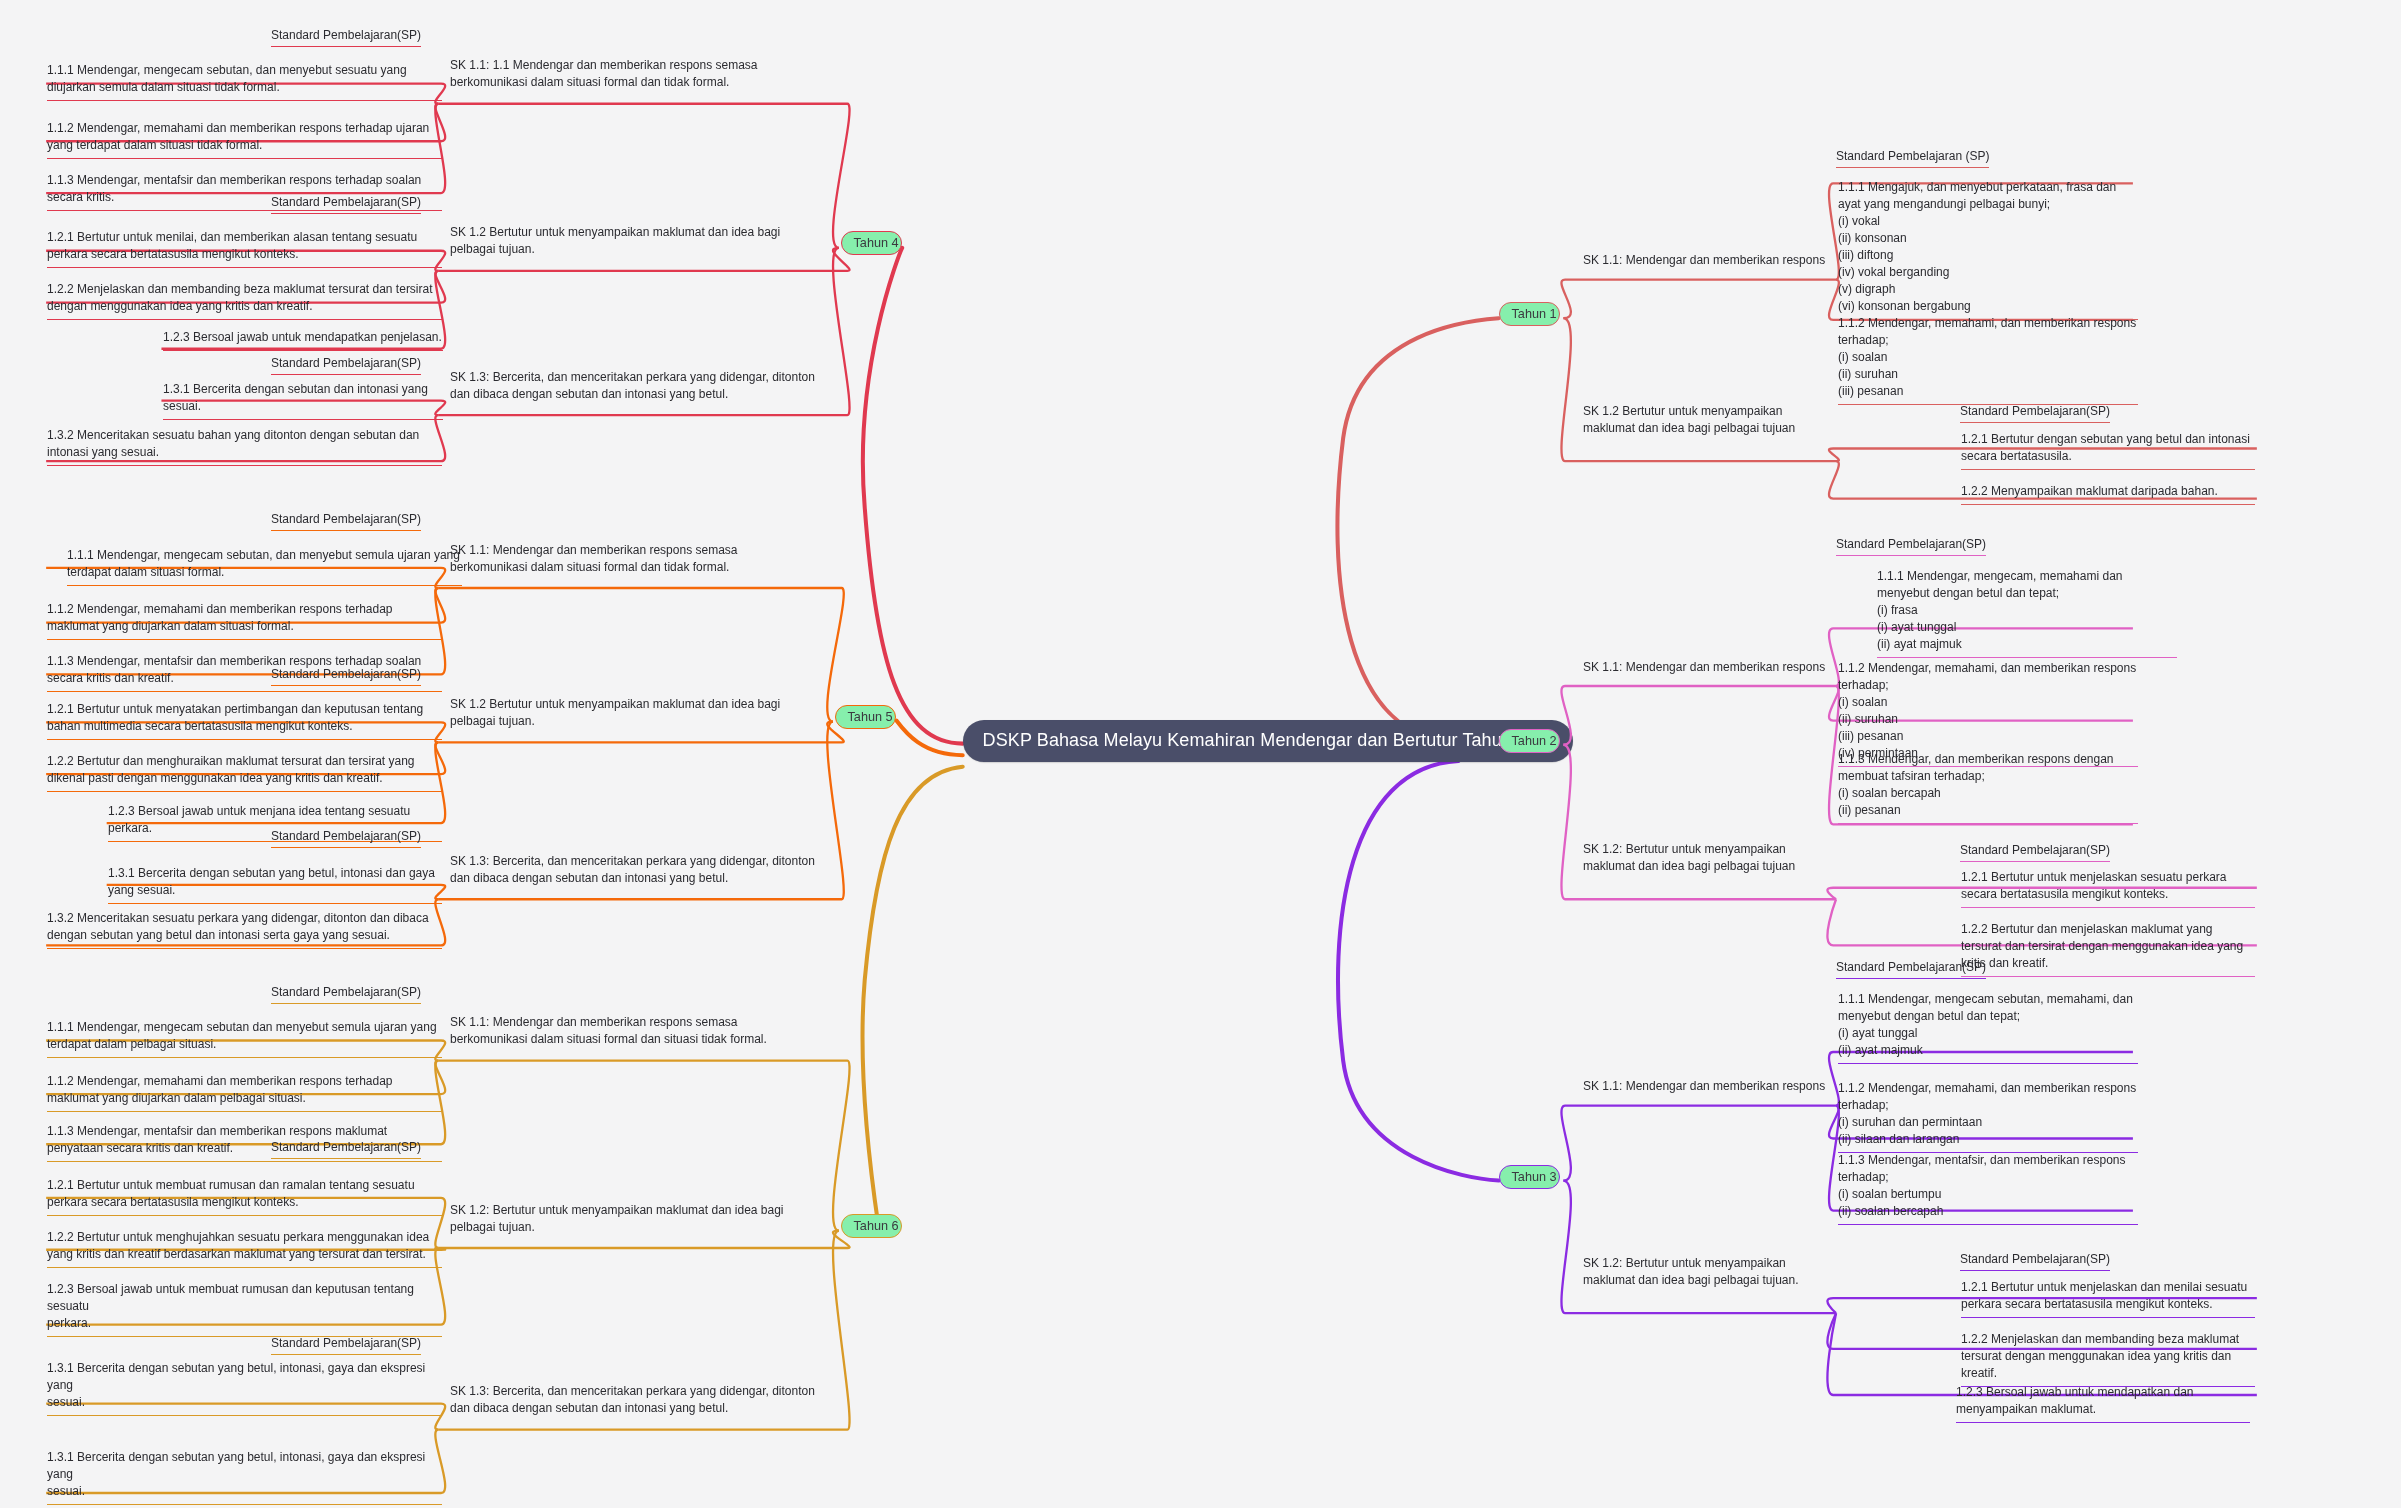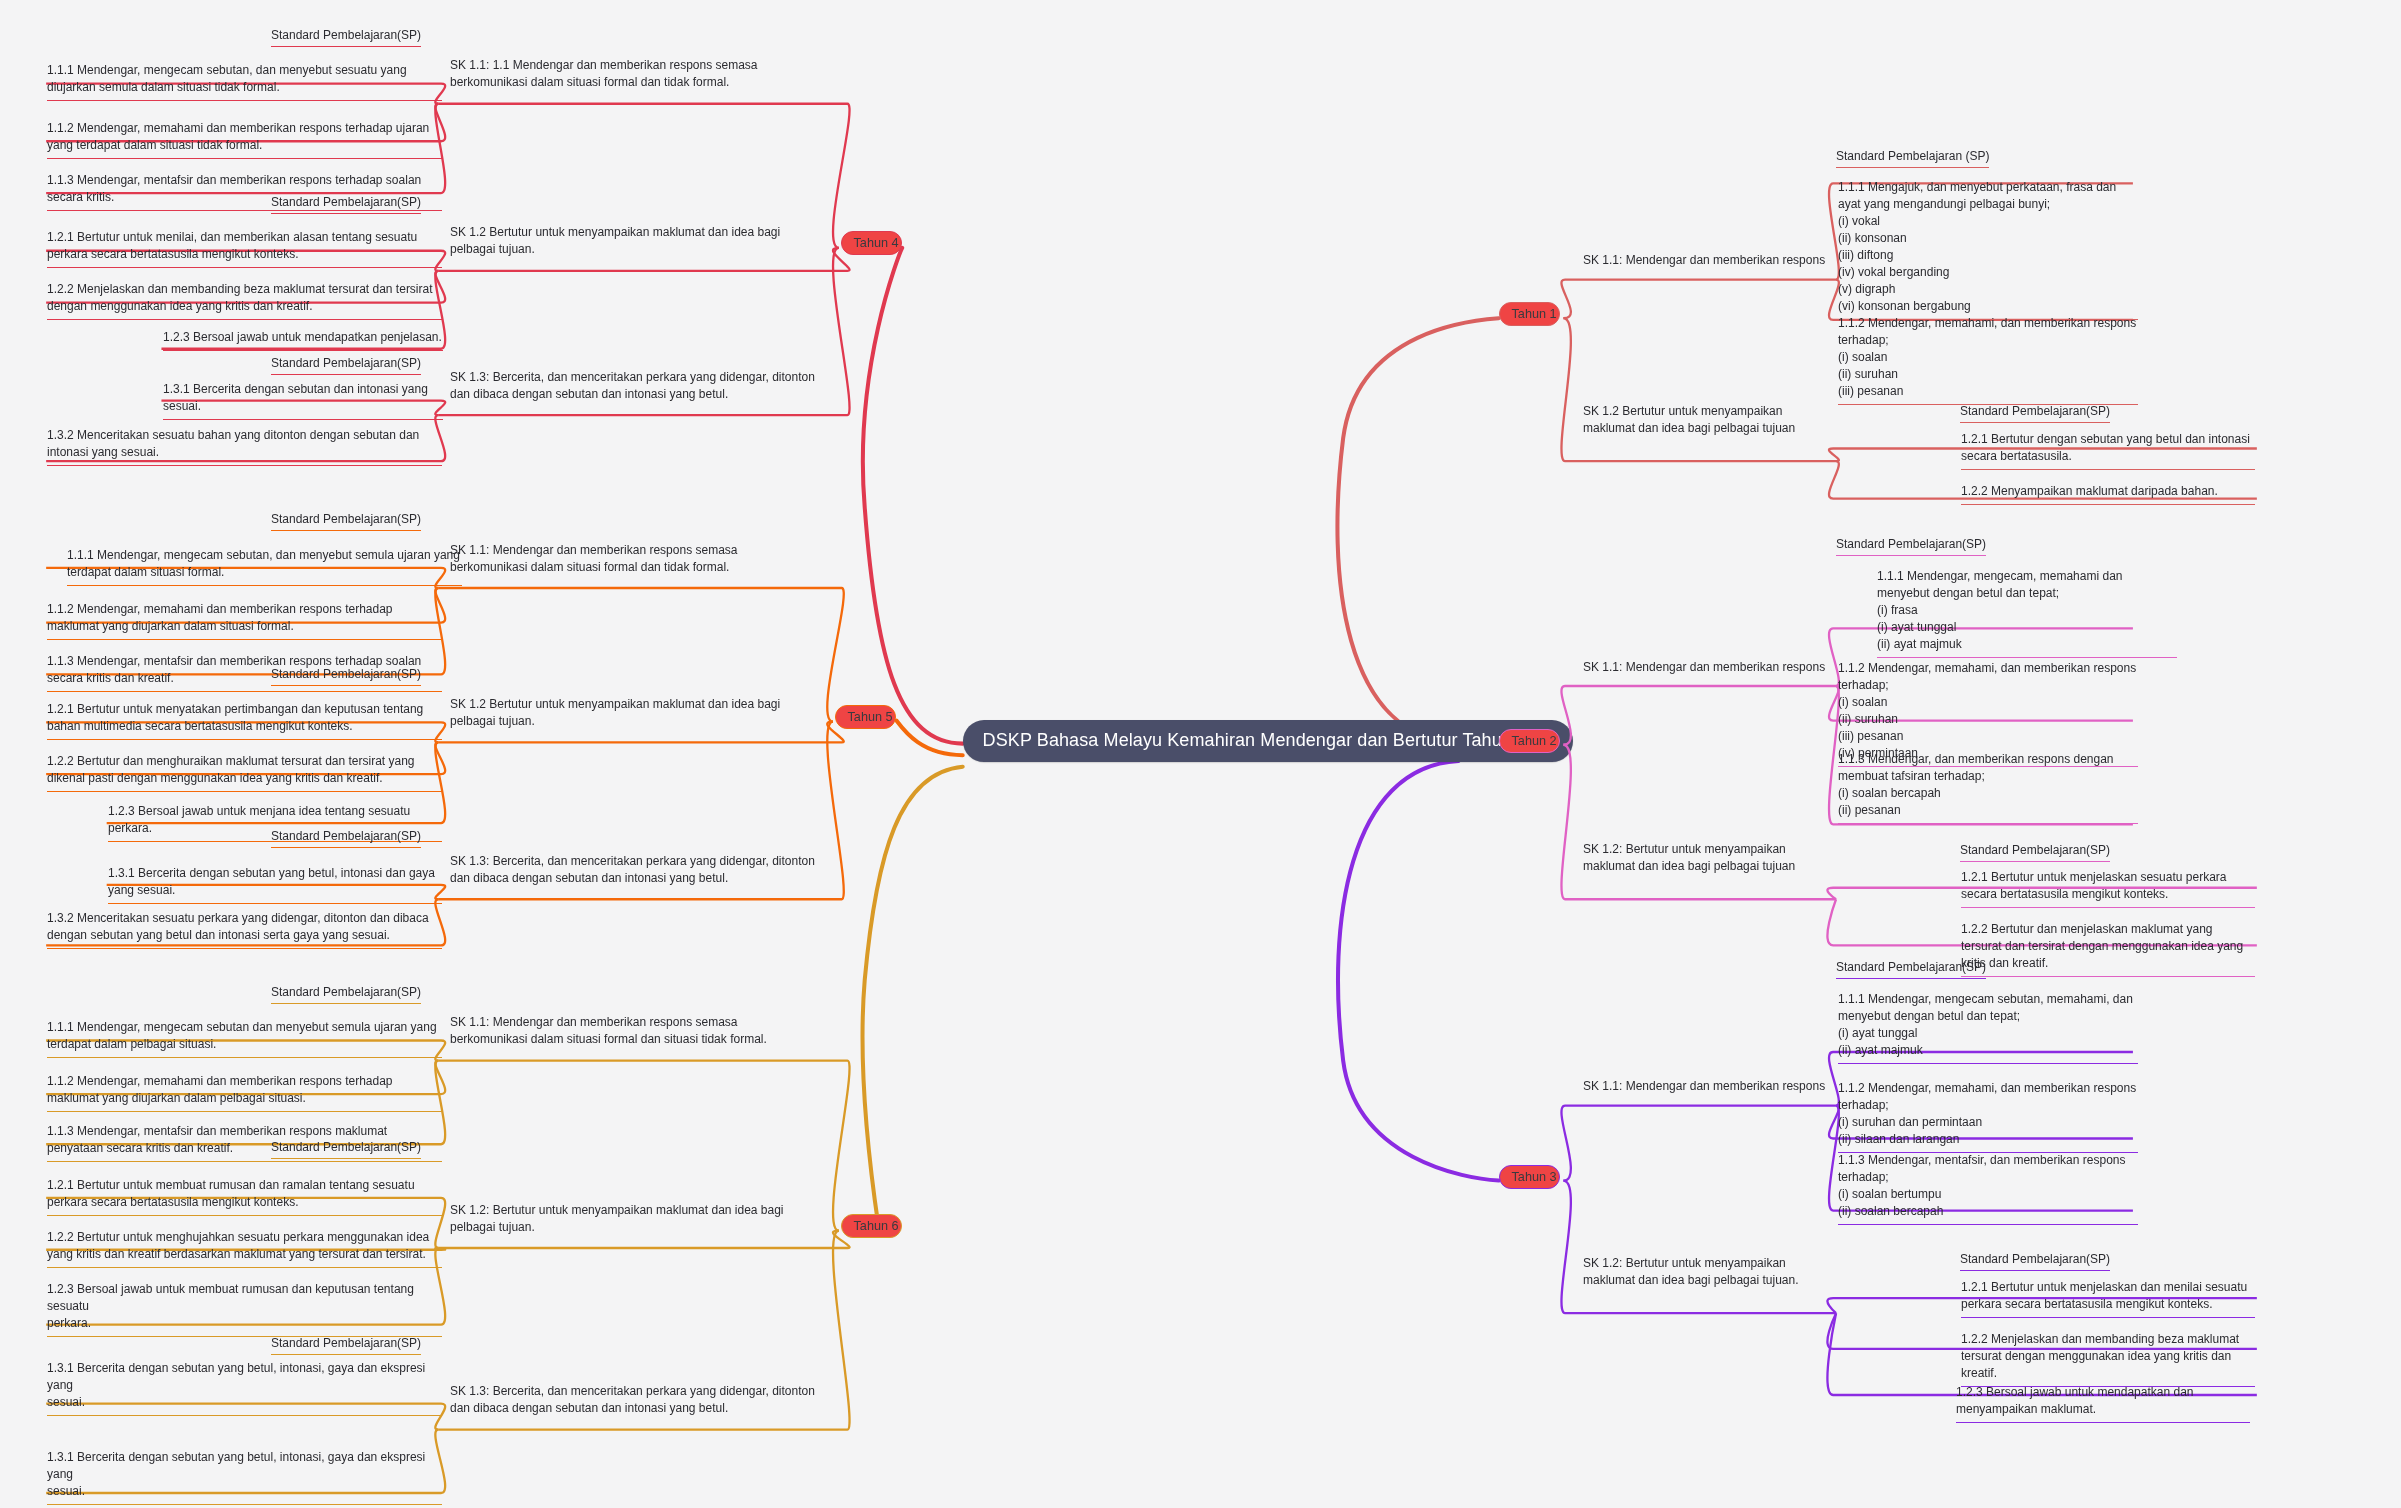--- a/index.html
+++ b/index.html
@@ -23,21 +23,21 @@
     border-radius:23px;
     padding:10.4px 19.6px;
     font-size:18px;
     letter-spacing:0.1px;
     white-space:nowrap;
     box-shadow:0 0.6px 1.2px rgba(0,0,0,.18);
   }
 
   
   .pill{
-    background:#ef4444;
+    background:#86efac;
     border:1.7px solid #cfcfcf;
     border-radius:12.7px;
     padding:4px 11.5px;
     font-size:12.7px;
     color:#3a3a3f;
     white-space:nowrap;
     text-align:center;
   }
 
   

